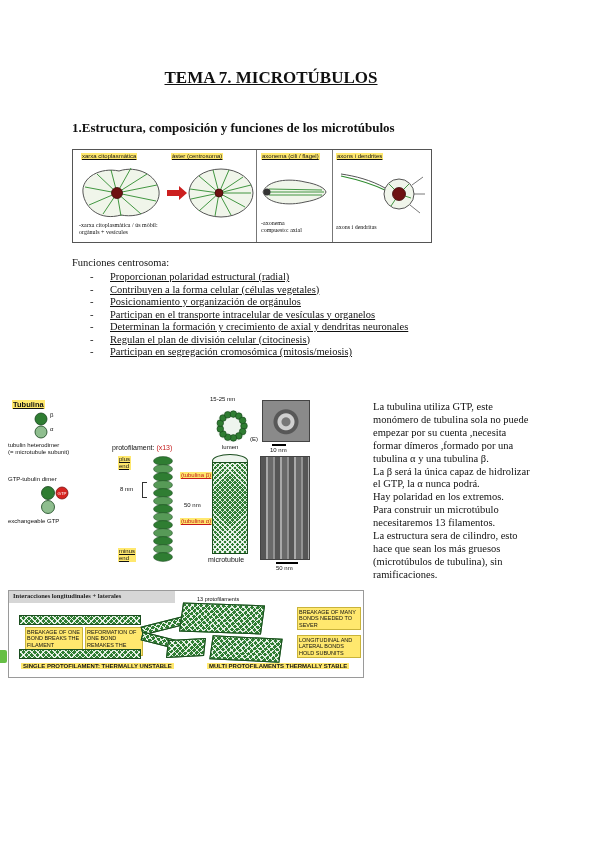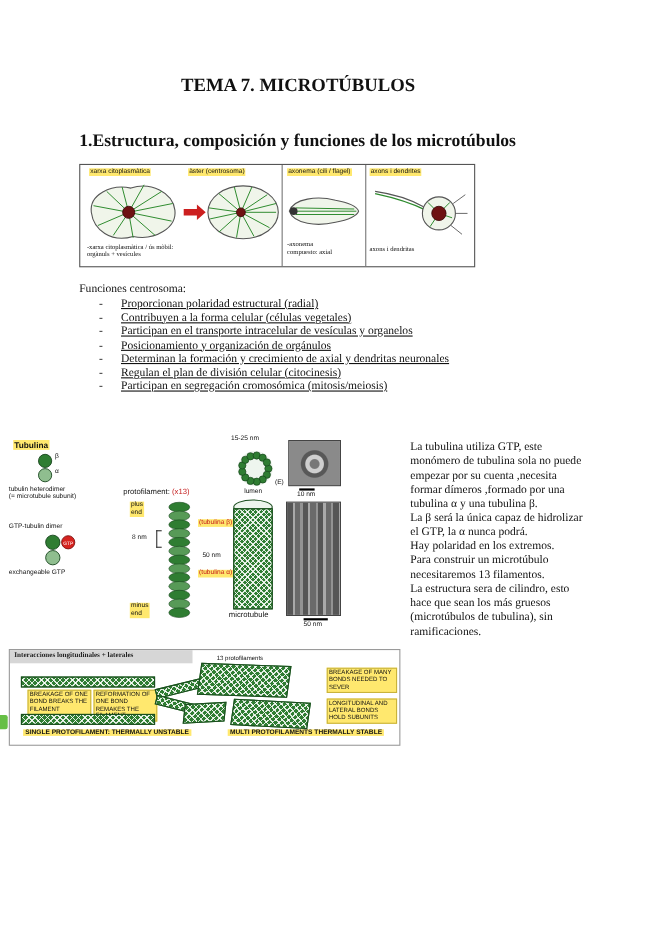--- a/index.html
+++ b/index.html
@@ -1,28 +1,28 @@
 <!DOCTYPE html>
 <html><head>
 <meta charset="utf-8">
 <style>
   html,body{margin:0;padding:0;}
   body{width:600px;height:848px;background:#ffffff;position:relative;
        font-family:"Liberation Serif", serif;color:#111;}
   .abs{position:absolute;}
   .sans{font-family:"Liberation Sans", sans-serif;}
   .pre{white-space:pre-line;}
-  .hl{background:#ffe86e;padding:0 1px;}
+  .hl{background:#ffe86e;padding:0 1px;text-decoration:underline;}
   .red{color:#c41a1a;}
   .tiny{font-size:6px;line-height:1.15;}
   .xtiny{font-size:5.5px;line-height:1.1;}
   .small{font-size:7px;line-height:1.15;}
 
-  .title{top:68px;left:0;width:542px;text-align:center;font-size:17px;font-weight:bold;}
-  .section-heading{left:72px;top:120px;font-size:16px;font-weight:bold;}
+  .title{top:68px;left:0;width:542px;text-align:center;font-size:17px;font-weight:bold;text-decoration:underline;}
+  .section-heading{left:72px;top:120px;font-size:13px;font-weight:bold;}
 
   .fig1{left:72px;top:149px;width:358px;height:92px;border:1px solid #555;background:#fff;}
   .fig1 .vdiv{position:absolute;top:0;width:0;height:100%;border-left:1px solid #777;}
 
   .fn-intro{left:72px;top:257px;font-size:10.5px;}
   .fn-list{left:72px;top:271px;width:480px;text-decoration:underline;}
   .fn-item{position:relative;padding-left:38px;font-size:10.5px;line-height:12.5px;}
   .fn-item::before{content:"-";position:absolute;left:18px;}
 
   .fig2{left:8px;top:396px;width:364px;height:196px;}
@@ -136,22 +136,22 @@
 orgànuls + vesícules</div>
   <div class="abs tiny pre" style="left:188px;top:70px;width:66px;">-axonema
 compuesto: axial</div>
   <div class="abs tiny" style="left:263px;top:74px;width:90px;">axons i dendritas</div>
 </div>
 
 <div class="abs fn-intro">Funciones centrosoma:</div>
 <div class="abs fn-list">
   <div class="fn-item">Proporcionan polaridad estructural (radial)</div>
   <div class="fn-item">Contribuyen a la forma celular (células vegetales)</div>
+  <div class="fn-item">Posicionamiento y organización de orgánulos</div>
   <div class="fn-item">Participan en el transporte intracelular de vesículas y organelos</div>
-  <div class="fn-item">Posicionamiento y organización de orgánulos</div>
   <div class="fn-item">Determinan la formación y crecimiento de axial y dendritas neuronales</div>
   <div class="fn-item">Regulan el plan de división celular (citocinesis)</div>
   <div class="fn-item">Participan en segregación cromosómica (mitosis/meiosis)</div>
 </div>
 
 <div class="abs fig2">
   <div class="abs hl sans" style="left:4px;top:4px;font-size:7.5px;font-weight:bold;">Tubulina</div>
 
   <svg class="abs" style="left:20px;top:14px;" width="26" height="32">
     <circle cx="13" cy="9" r="6" fill="#2f7d32" stroke="#14421a" stroke-width="0.8"></circle>

